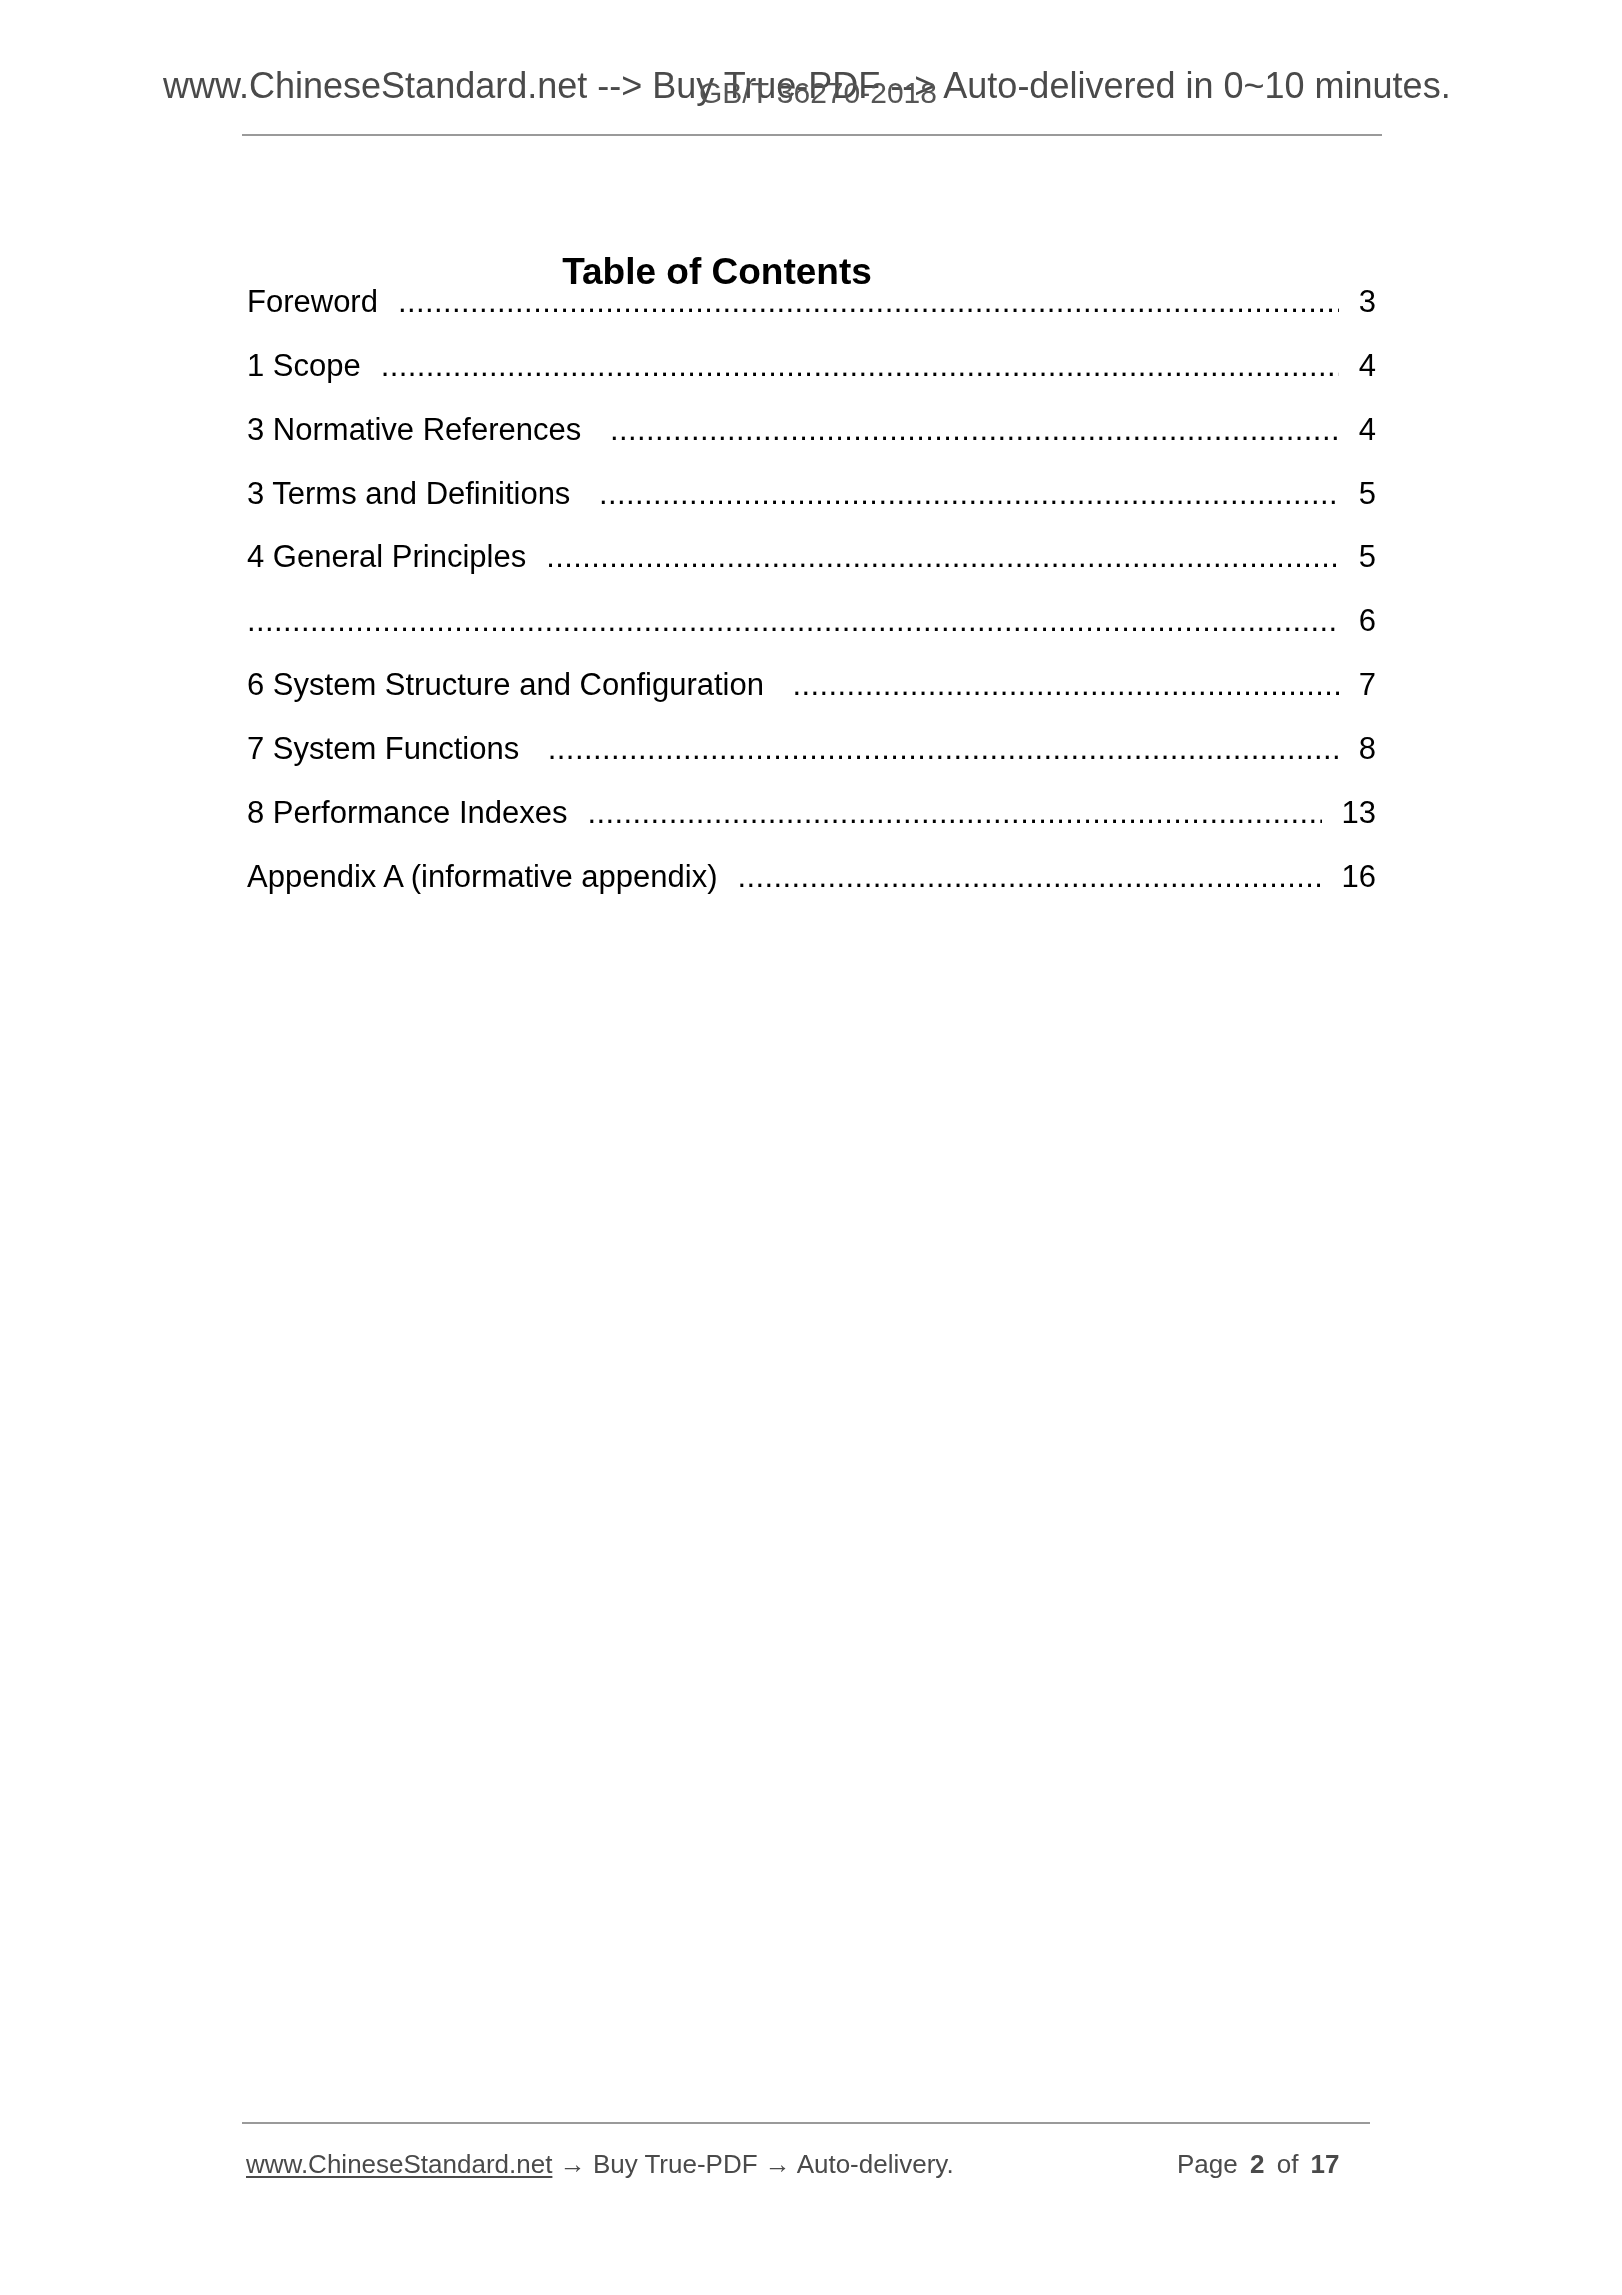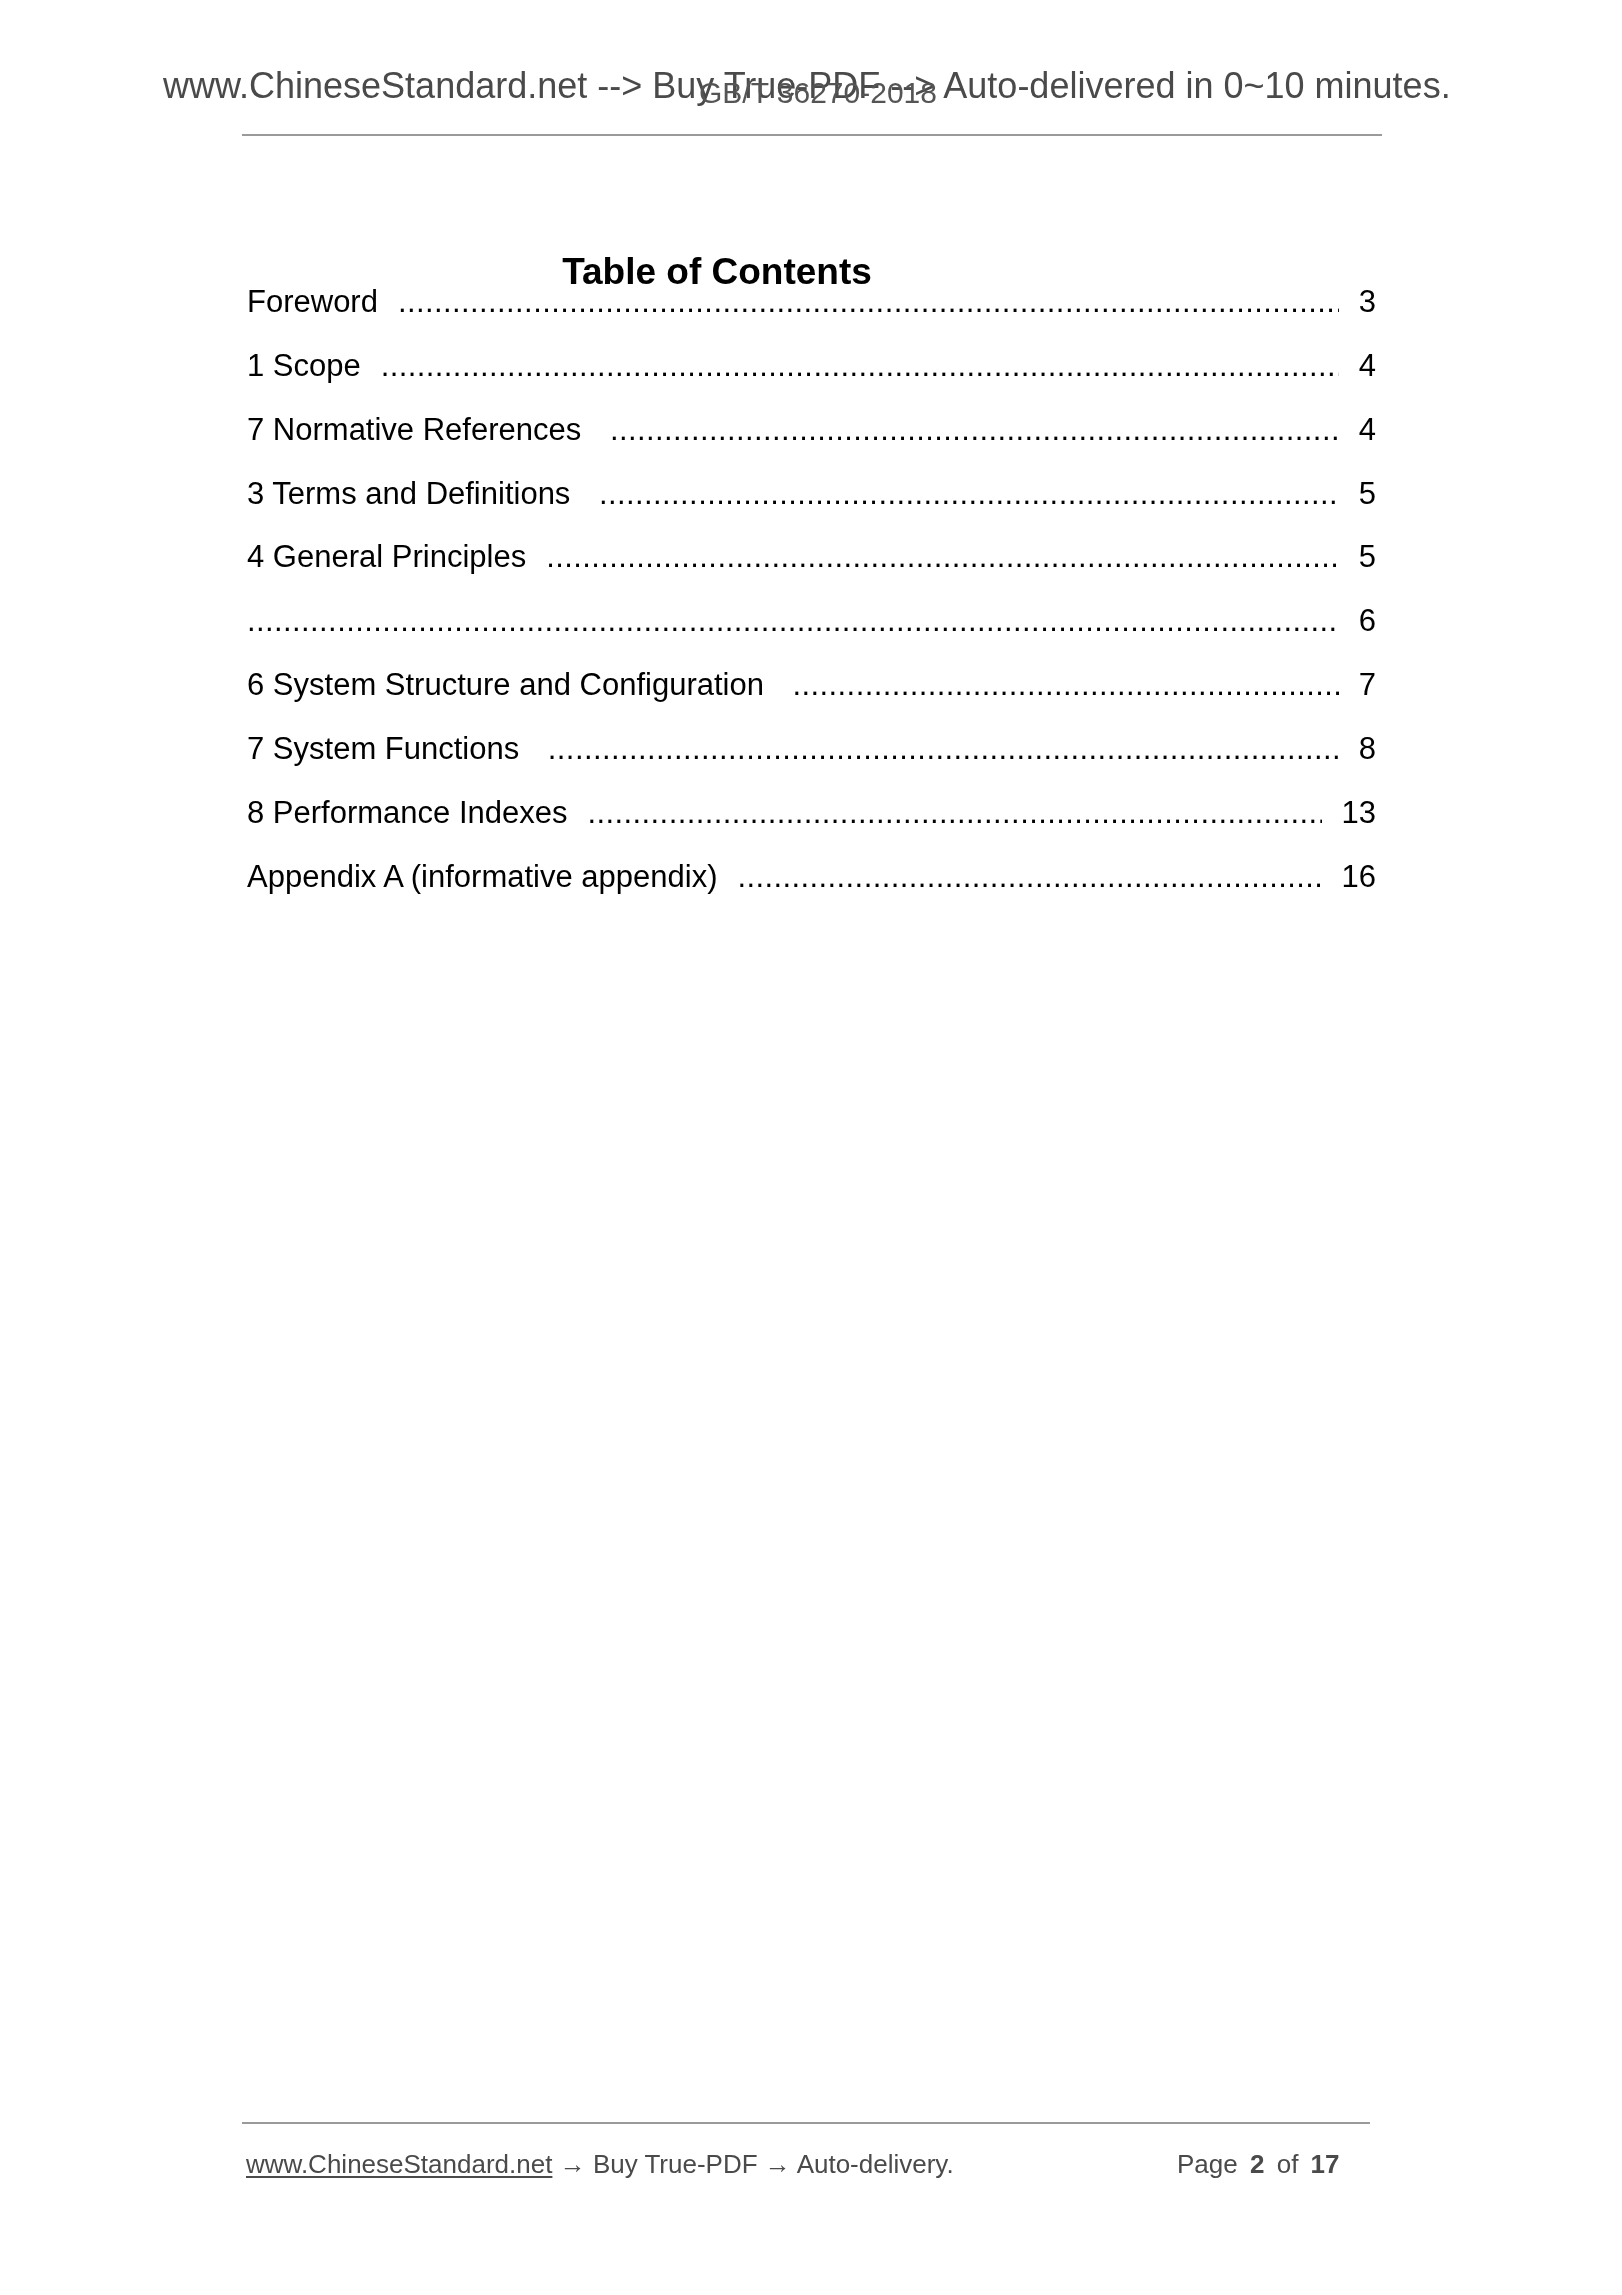--- a/index.html
+++ b/index.html
@@ -38,21 +38,21 @@
     <span class="toc-label">Foreword</span>
     <span class="toc-dots"></span>
     <span class="toc-page">3</span>
   </div>
   <div class="toc-row" style="top:350px">
     <span class="toc-label">1 Scope</span>
     <span class="toc-dots"></span>
     <span class="toc-page">4</span>
   </div>
   <div class="toc-row" style="top:414px">
-    <span class="toc-label" style="white-space:pre">7 Normative References </span>
+    <span class="toc-label" style="white-space:pre">3 Normative References </span>
     <span class="toc-dots"></span>
     <span class="toc-page">4</span>
   </div>
   <div class="toc-row" style="top:478px">
     <span class="toc-label" style="white-space:pre">3 Terms and Definitions </span>
     <span class="toc-dots"></span>
     <span class="toc-page">5</span>
   </div>
   <div class="toc-row" style="top:541px">
     <span class="toc-label">4 General Principles</span>

